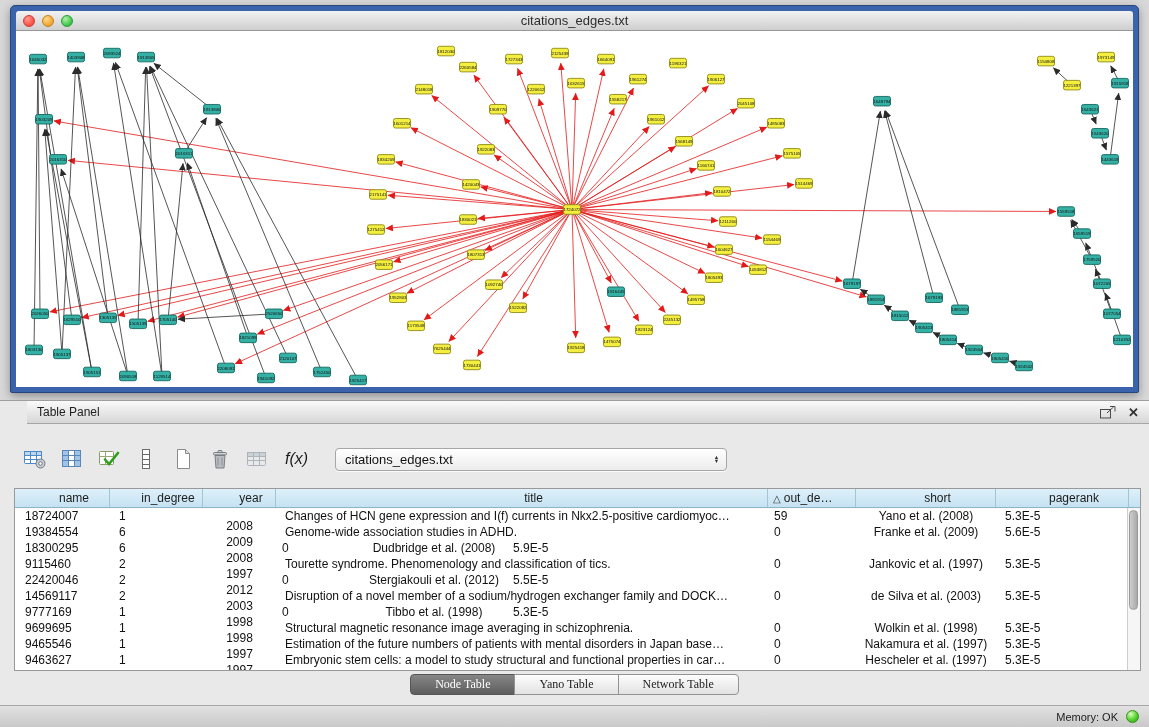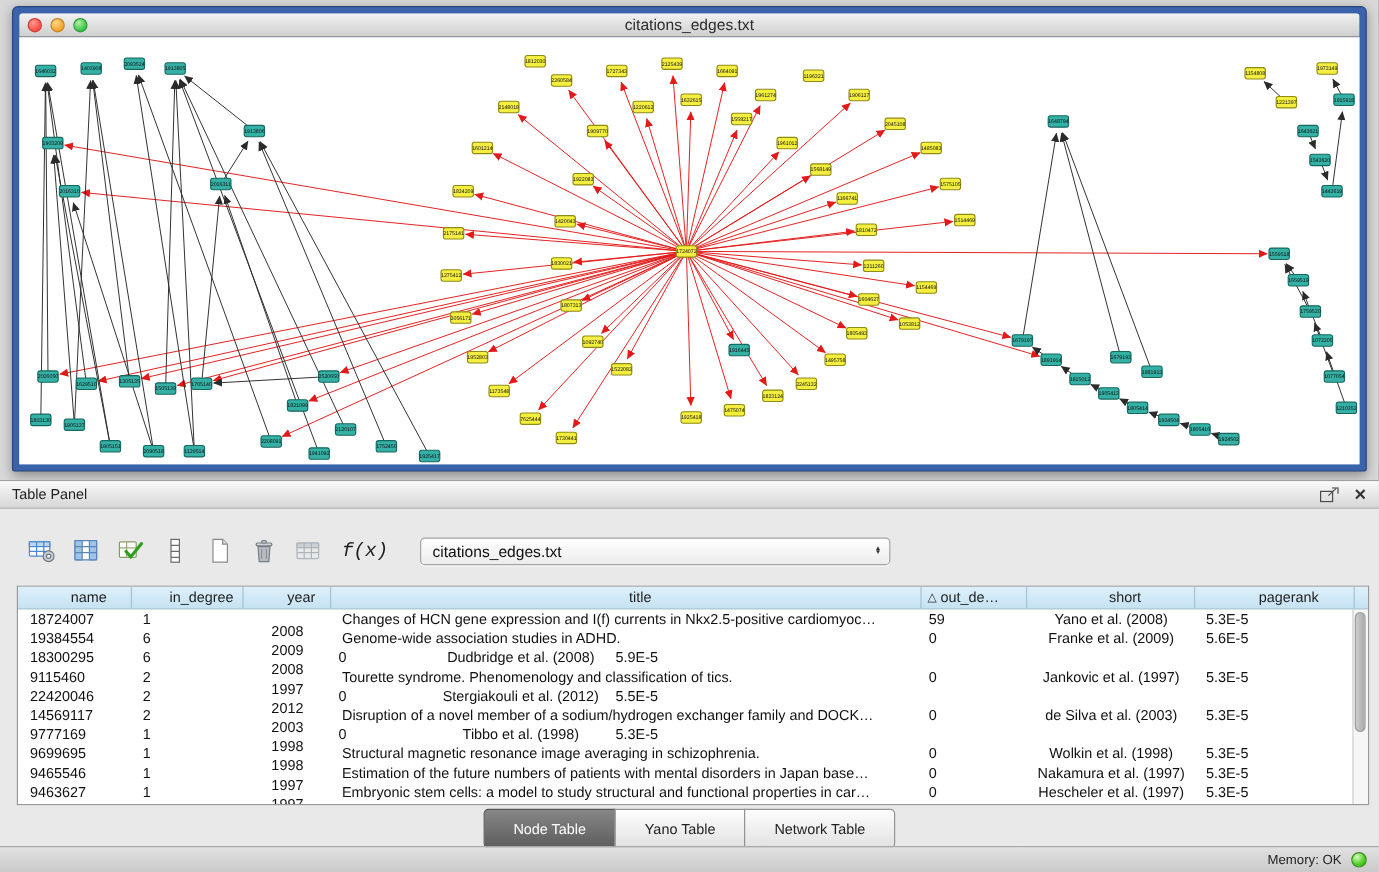--- a/index.html
+++ b/index.html
@@ -35,32 +35,32 @@
   .splitter { position:absolute; left:0; top:393px; width:1149px; height:7px; text-align:center; }
   .splitter-handle { display:inline-block; font-size:8px; line-height:7px; color:#8a8a8a; }
 
   
   .table-panel {
     position:absolute; left:0; top:400px; width:1149px; height:327px;
     background:#e9e9e9; border-top:1px solid #9e9e9e;
   }
   .panel-header {
     height:23px; background:linear-gradient(#fafafa,#d6d6d6);
-    border-bottom:1px solid #a6a6a6; display:flex; align-items:center; padding:0 10px; gap:12px;
+    border-bottom:1px solid #a6a6a6; display:flex; align-items:center; padding:0 10px; gap:12px;margin-left:27px;
   }
   .panel-title { font-size:12px; color:#222; }
   .panel-header .spacer { flex:1; }
   .hdr-btn { background:none; border:none; cursor:default; display:flex; align-items:center; }
   .close-x { font-size:13px; font-weight:bold; color:#333; }
 
   .panel-body { position:absolute; top:23px; left:0; right:0; bottom:22px; background:#e9e9e9; }
 
   .toolbar { position:absolute; left:22px; top:20px; height:30px; display:flex; align-items:center; gap:11px; }
   .tool-btn { background:none; border:none; width:26px; height:26px; display:flex; align-items:center; justify-content:center; }
-  .fx-btn { font-family:Liberation Mono, monospace; font-style:italic; font-size:16px; color:#1d1d1d; width:auto; padding:0 4px; }
+  .fx-btn { font-family:Liberation Sans, sans-serif; font-style:italic; font-size:16px; color:#1d1d1d; width:auto; padding:0 4px; }
   .combo {
     width:392px; height:23px; margin-left:12px; border:1px solid #a6a6a6; border-radius:4px;
     background:linear-gradient(#ffffff,#ececec); display:flex; align-items:center;
     padding:0 7px 0 9px; font-size:13px; color:#111; box-shadow:0 1px 0 rgba(255,255,255,.8);
   }
   .combo .val { flex:1; overflow:hidden; white-space:nowrap; }
   .combo .arrows { display:flex; flex-direction:column; gap:0; }
   .combo .arrows span { font-size:5.5px; line-height:4.5px; color:#333; }
 
   .table-wrap {
@@ -85,21 +85,21 @@
   .col-title{width:492px; padding-left:9px;}
   .col-out{width:88px; padding-left:6px;}
   .col-short{width:140px; text-align:center;}
   .col-pr{width:133px; padding-left:9px;}
 
   .vscroll { position:absolute; top:19px; right:0; bottom:0; width:13px; background:#f6f6f6; border-left:1px solid #cdcdcd; }
   .vthumb { position:absolute; left:1px; top:2px; width:9px; height:100px; background:linear-gradient(90deg,#cecece,#a9a9a9); border:1px solid #9a9a9a; border-radius:5px; }
 
   .tabs-row { position:absolute; left:0; right:0; top:250px; display:flex; justify-content:center; }
   .seg {
-    height:33px; padding:0 24px; font-size:12px; font-family:Liberation Sans, sans-serif; color:#222;
+    height:21px; padding:0 24px; font-size:12px; font-family:Liberation Serif, serif; color:#222;
     border:1px solid #939393; background:linear-gradient(#fdfdfd,#e2e2e2); margin-left:-1px;
   }
   .seg:first-child { border-radius:4px 0 0 4px; margin-left:0; }
   .seg:last-child { border-radius:0 4px 4px 0; }
   .seg.active { background:linear-gradient(#868686,#5e5e5e); color:#fff; border-color:#565656; }
 
   .status-bar {
     position:absolute; left:0; right:0; bottom:0; height:22px;
     background:linear-gradient(#e1e1e1,#c9c9c9); border-top:1px solid #a8a8a8;
     display:flex; align-items:center; justify-content:flex-end; padding:0 10px; gap:8px;

